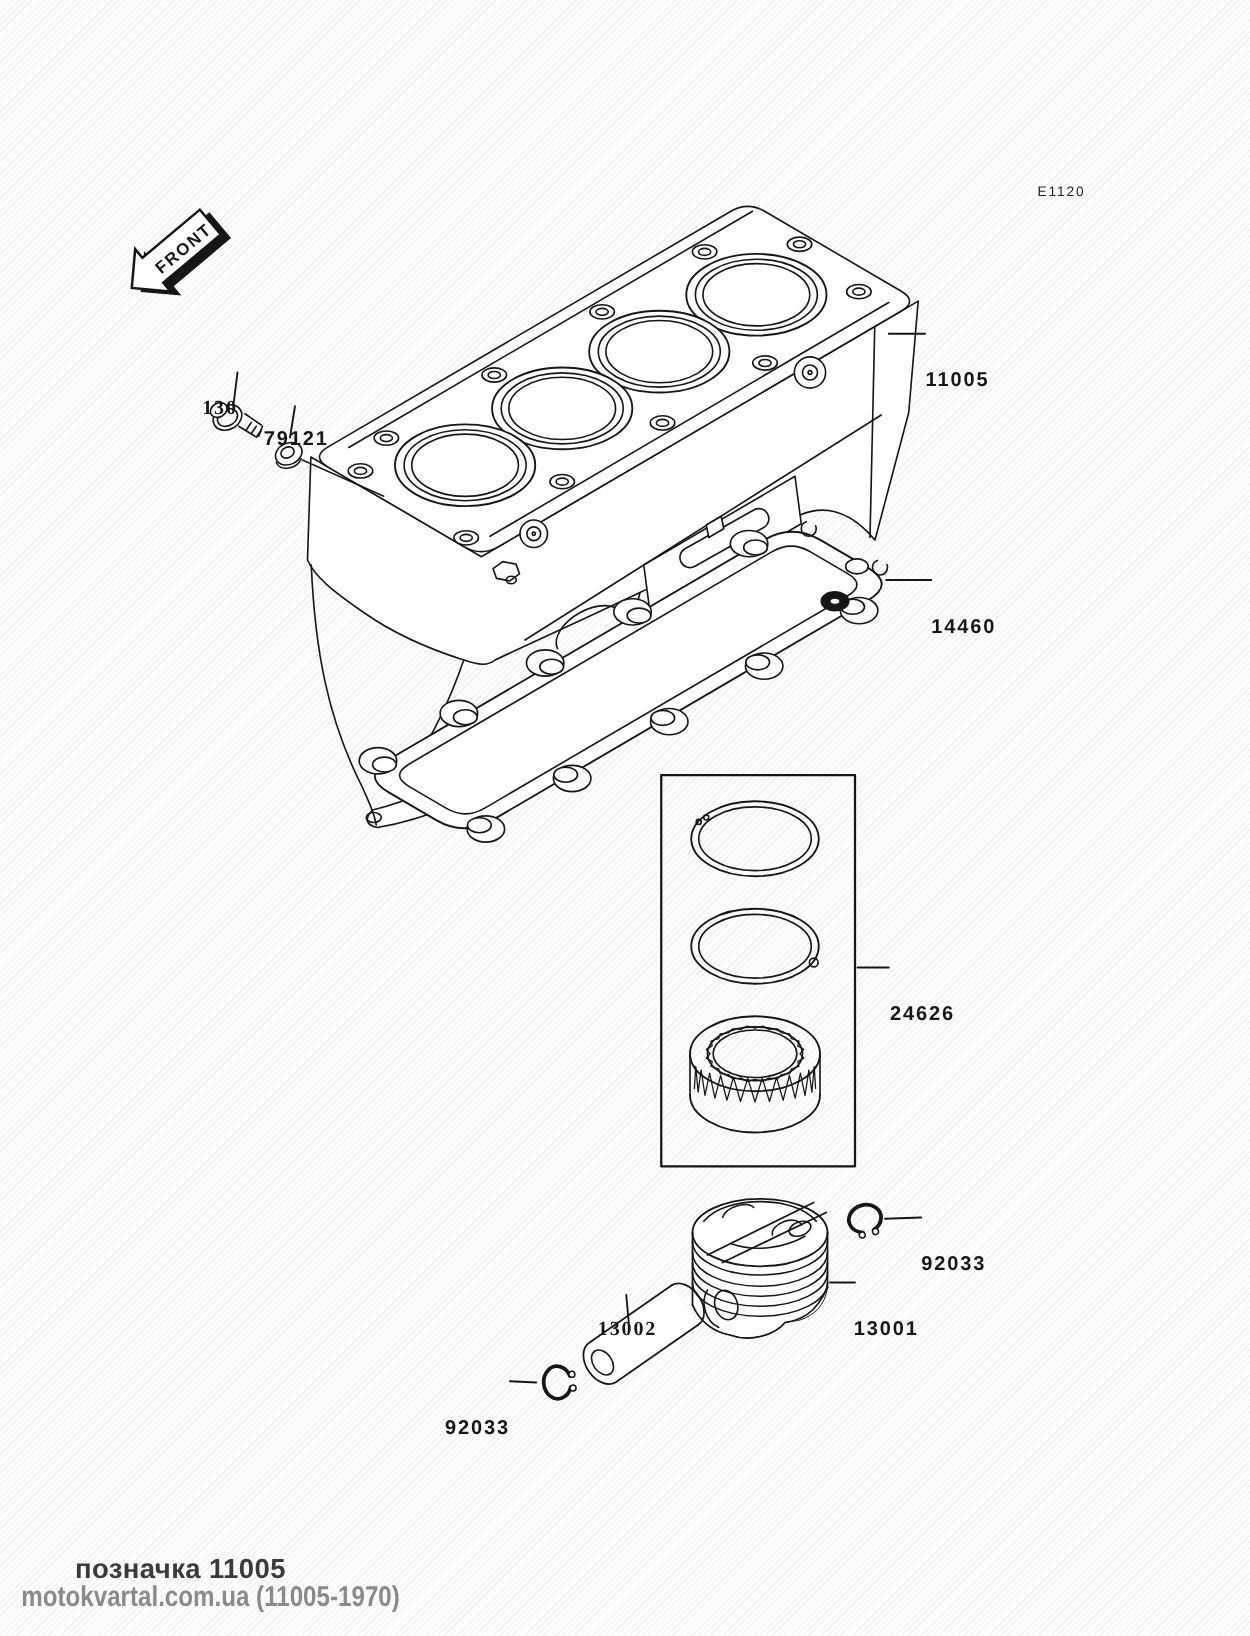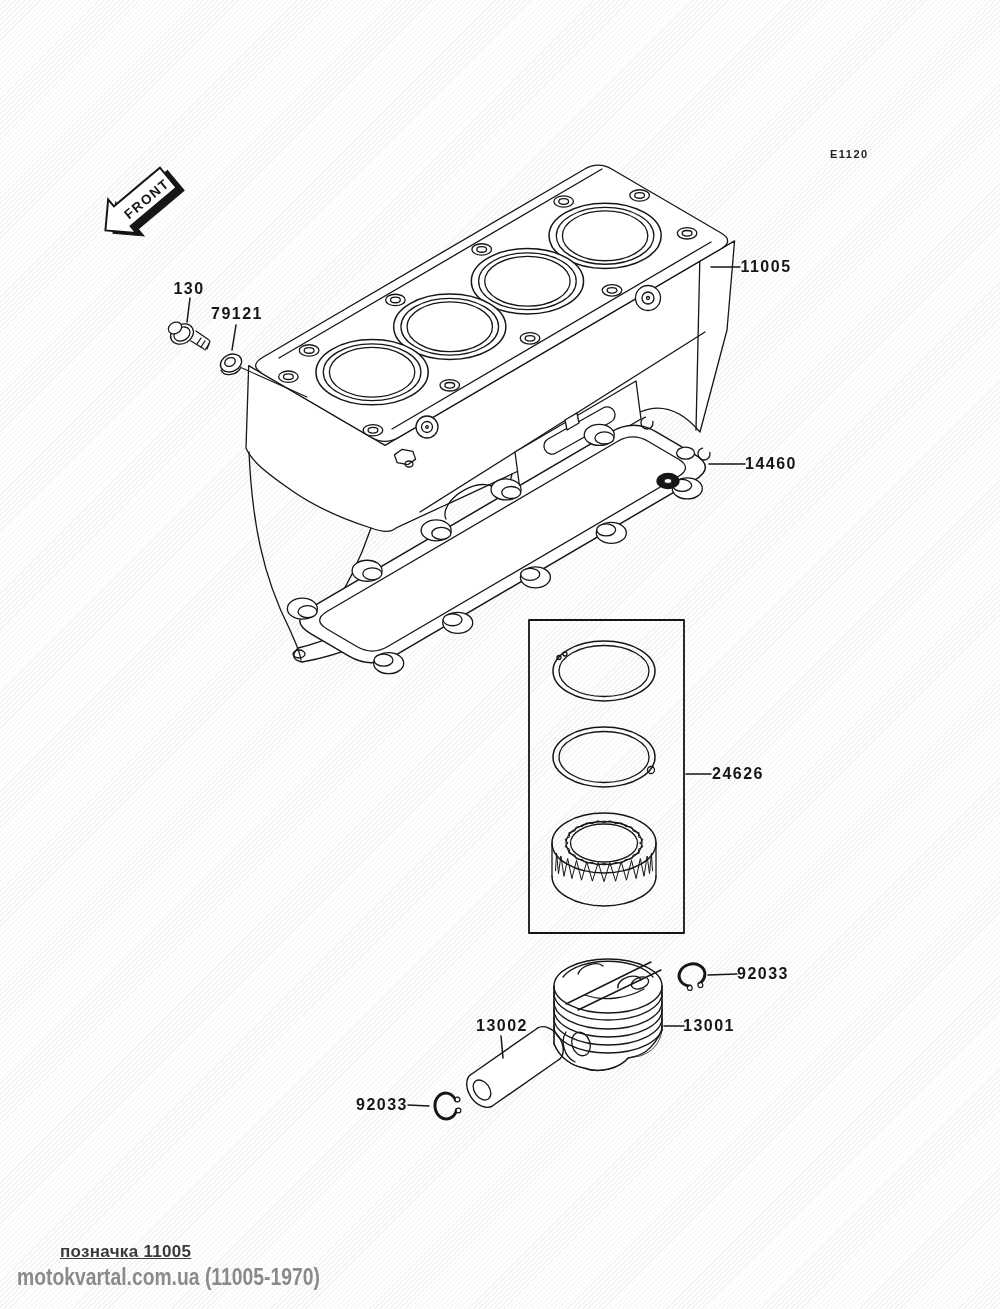--- a/index.html
+++ b/index.html
@@ -13,28 +13,29 @@
       rgba(170,170,185,0.16) 0px, rgba(170,170,185,0.16) 1px,
       rgba(255,255,255,0) 1px, rgba(255,255,255,0) 3.5px);
     pointer-events:none;
   }
   svg#art{position:absolute;left:0;top:0;}
   svg#art *{vector-effect:none;}
   .plabel{
     position:absolute;transform:translate(-50%,-50%);
     font-weight:700;font-size:16px;letter-spacing:1.5px;color:#161616;
     white-space:nowrap;
+    margin-top:38px;
   }
   .doccode{
-    position:absolute;left:830px;top:148px;font-weight:700;font-size:11px;
+    position:absolute;left:830px;top:148px;font-weight:400;font-size:11px;
     letter-spacing:1.5px;color:#222;
   }
   .footer1{
-    position:absolute;left:60px;top:1242px;font-weight:700;font-size:17px;
-    color:#3a3a3a;letter-spacing:0.3px;text-decoration:underline;
+    position:absolute;left:60px;top:1242px;font-weight:700;font-size:22px;
+    color:#3a3a3a;letter-spacing:0.3px;
   }
   .footer2{
     position:absolute;left:17px;top:1264px;font-weight:700;font-size:23px;
     color:#8a8a8a;transform:scaleX(0.84);transform-origin:left top;
     letter-spacing:0px;
   }
 </style>
 </head>
 <body>
 
@@ -212,24 +213,24 @@
     </g>
   <g id="g-front" transform="translate(90,212) rotate(-40)">
     <path d="M4,31 L26,9 L26,18 L86,18 L86,44 L26,44 L26,53 Z" fill="#161616" stroke="#161616"></path>
     <path d="M0,24 L22,2 L22,11 L82,11 L82,37 L22,37 L22,46 Z" fill="#ffffff" stroke="#161616" stroke-width="2"></path>
     <text x="25" y="31" font-size="13.5" font-weight="700" letter-spacing="1.5" fill="#161616" stroke="none">FRONT</text>
   </g>
 </svg>
 
 <div class="doccode">E1120</div>
 
-<div class="plabel" style="left:189px;top:289px;">130</div>
+<div class="plabel" style="left:176px;top:289px;font-family:Liberation Serif, serif;">130</div>
 <div class="plabel" style="left:237px;top:314px;">79121</div>
 <div class="plabel" style="left:766px;top:267px;">11005</div>
 <div class="plabel" style="left:771px;top:464px;">14460</div>
 <div class="plabel" style="left:738px;top:774px;">24626</div>
 <div class="plabel" style="left:763px;top:974px;">92033</div>
 <div class="plabel" style="left:709px;top:1026px;">13001</div>
-<div class="plabel" style="left:502px;top:1026px;">13002</div>
+<div class="plabel" style="left:502px;top:1026px;font-family:Liberation Serif, serif;">13002</div>
 <div class="plabel" style="left:382px;top:1105px;">92033</div>
 
 <div class="footer1">позначка 11005</div>
 <div class="footer2">motokvartal.com.ua (11005-1970)</div>
 
 </body></html>

